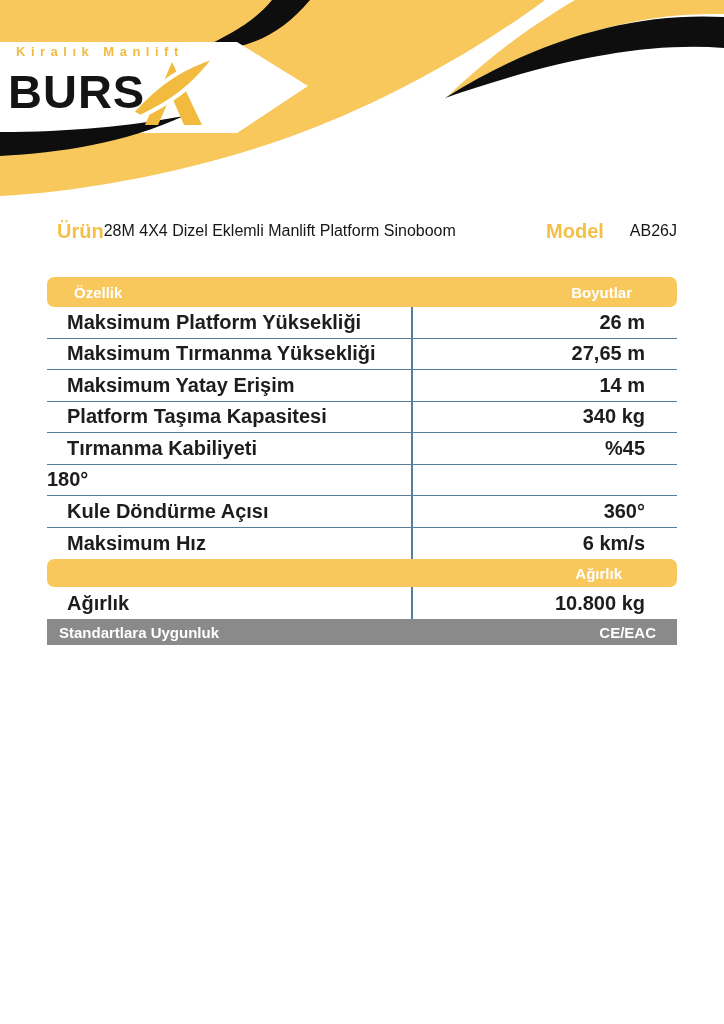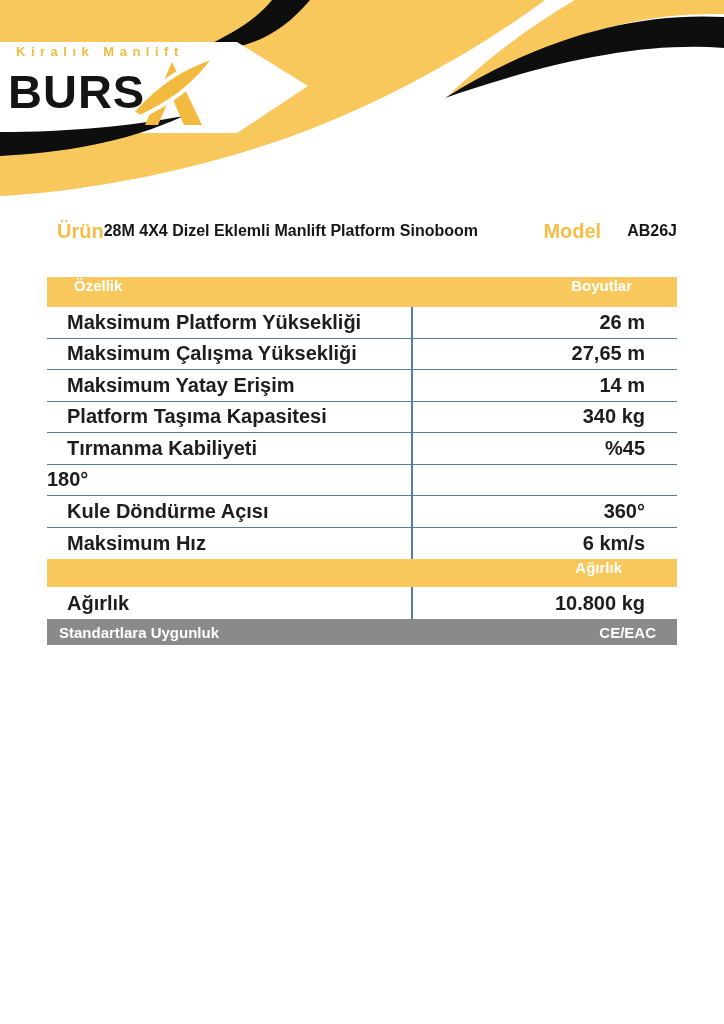--- a/index.html
+++ b/index.html
@@ -24,27 +24,27 @@
     line-height:60px;
   }
 
   
   .product-head{
     margin:8px 47px 0 57px;display:flex;justify-content:space-between;
   }
   .ph-col{display:flex;flex-direction:row;}
   .ph-col.right{align-items:flex-end;text-align:right;gap:26px;}
   .ph-label{font-size:20px;font-weight:800;color:#f5bf47;line-height:26px;}
-  .ph-value{font-size:16px;font-weight:700;color:#161616;line-height:26px;}
+  .ph-value{font-size:16px;font-weight:400;color:#161616;line-height:26px;}
 
   
   .spec-table{margin:33px 47px 0 47px;width:630px;}
   .band{
-    background:#f8c85c;height:30px;display:flex;
-    justify-content:space-between;color:#ffffff;font-size:15px;font-weight:700;
+    background:#f8c85c;height:30px;display:flex;align-items:center;
+    justify-content:space-between;color:#ffffff;font-size:15px;font-weight:700;border-radius:7px;
   }
   .band.head-band span.left{padding-left:27px;}
   .band.head-band span.right{padding-right:45px;}
   .band.weight-band{height:28px;justify-content:flex-end;}
   .band.weight-band span{padding-right:55px;}
 
   .rows{position:relative;}
   .rows::after{
     content:'';position:absolute;top:0;bottom:0;left:364px;width:1.5px;
     background:#567d9a;
@@ -119,21 +119,21 @@
       <span class="left">Özellik</span>
       <span class="right">Boyutlar</span>
     </div>
 
     <div class="rows">
       <div class="spec-row">
         <span class="label">Maksimum Platform Yüksekliği</span>
         <span class="value">26 m</span>
       </div>
     <div class="spec-row">
-        <span class="label">Maksimum Çalışma Yüksekliği</span>
+        <span class="label">Maksimum Tırmanma Yüksekliği</span>
         <span class="value">27,65 m</span>
       </div>
         <div class="spec-row">
         <span class="label">Maksimum Yatay Erişim</span>
         <span class="value">14 m</span>
       </div>
         <div class="spec-row">
         <span class="label">Platform Taşıma Kapasitesi</span>
         <span class="value">340 kg</span>
       </div>

